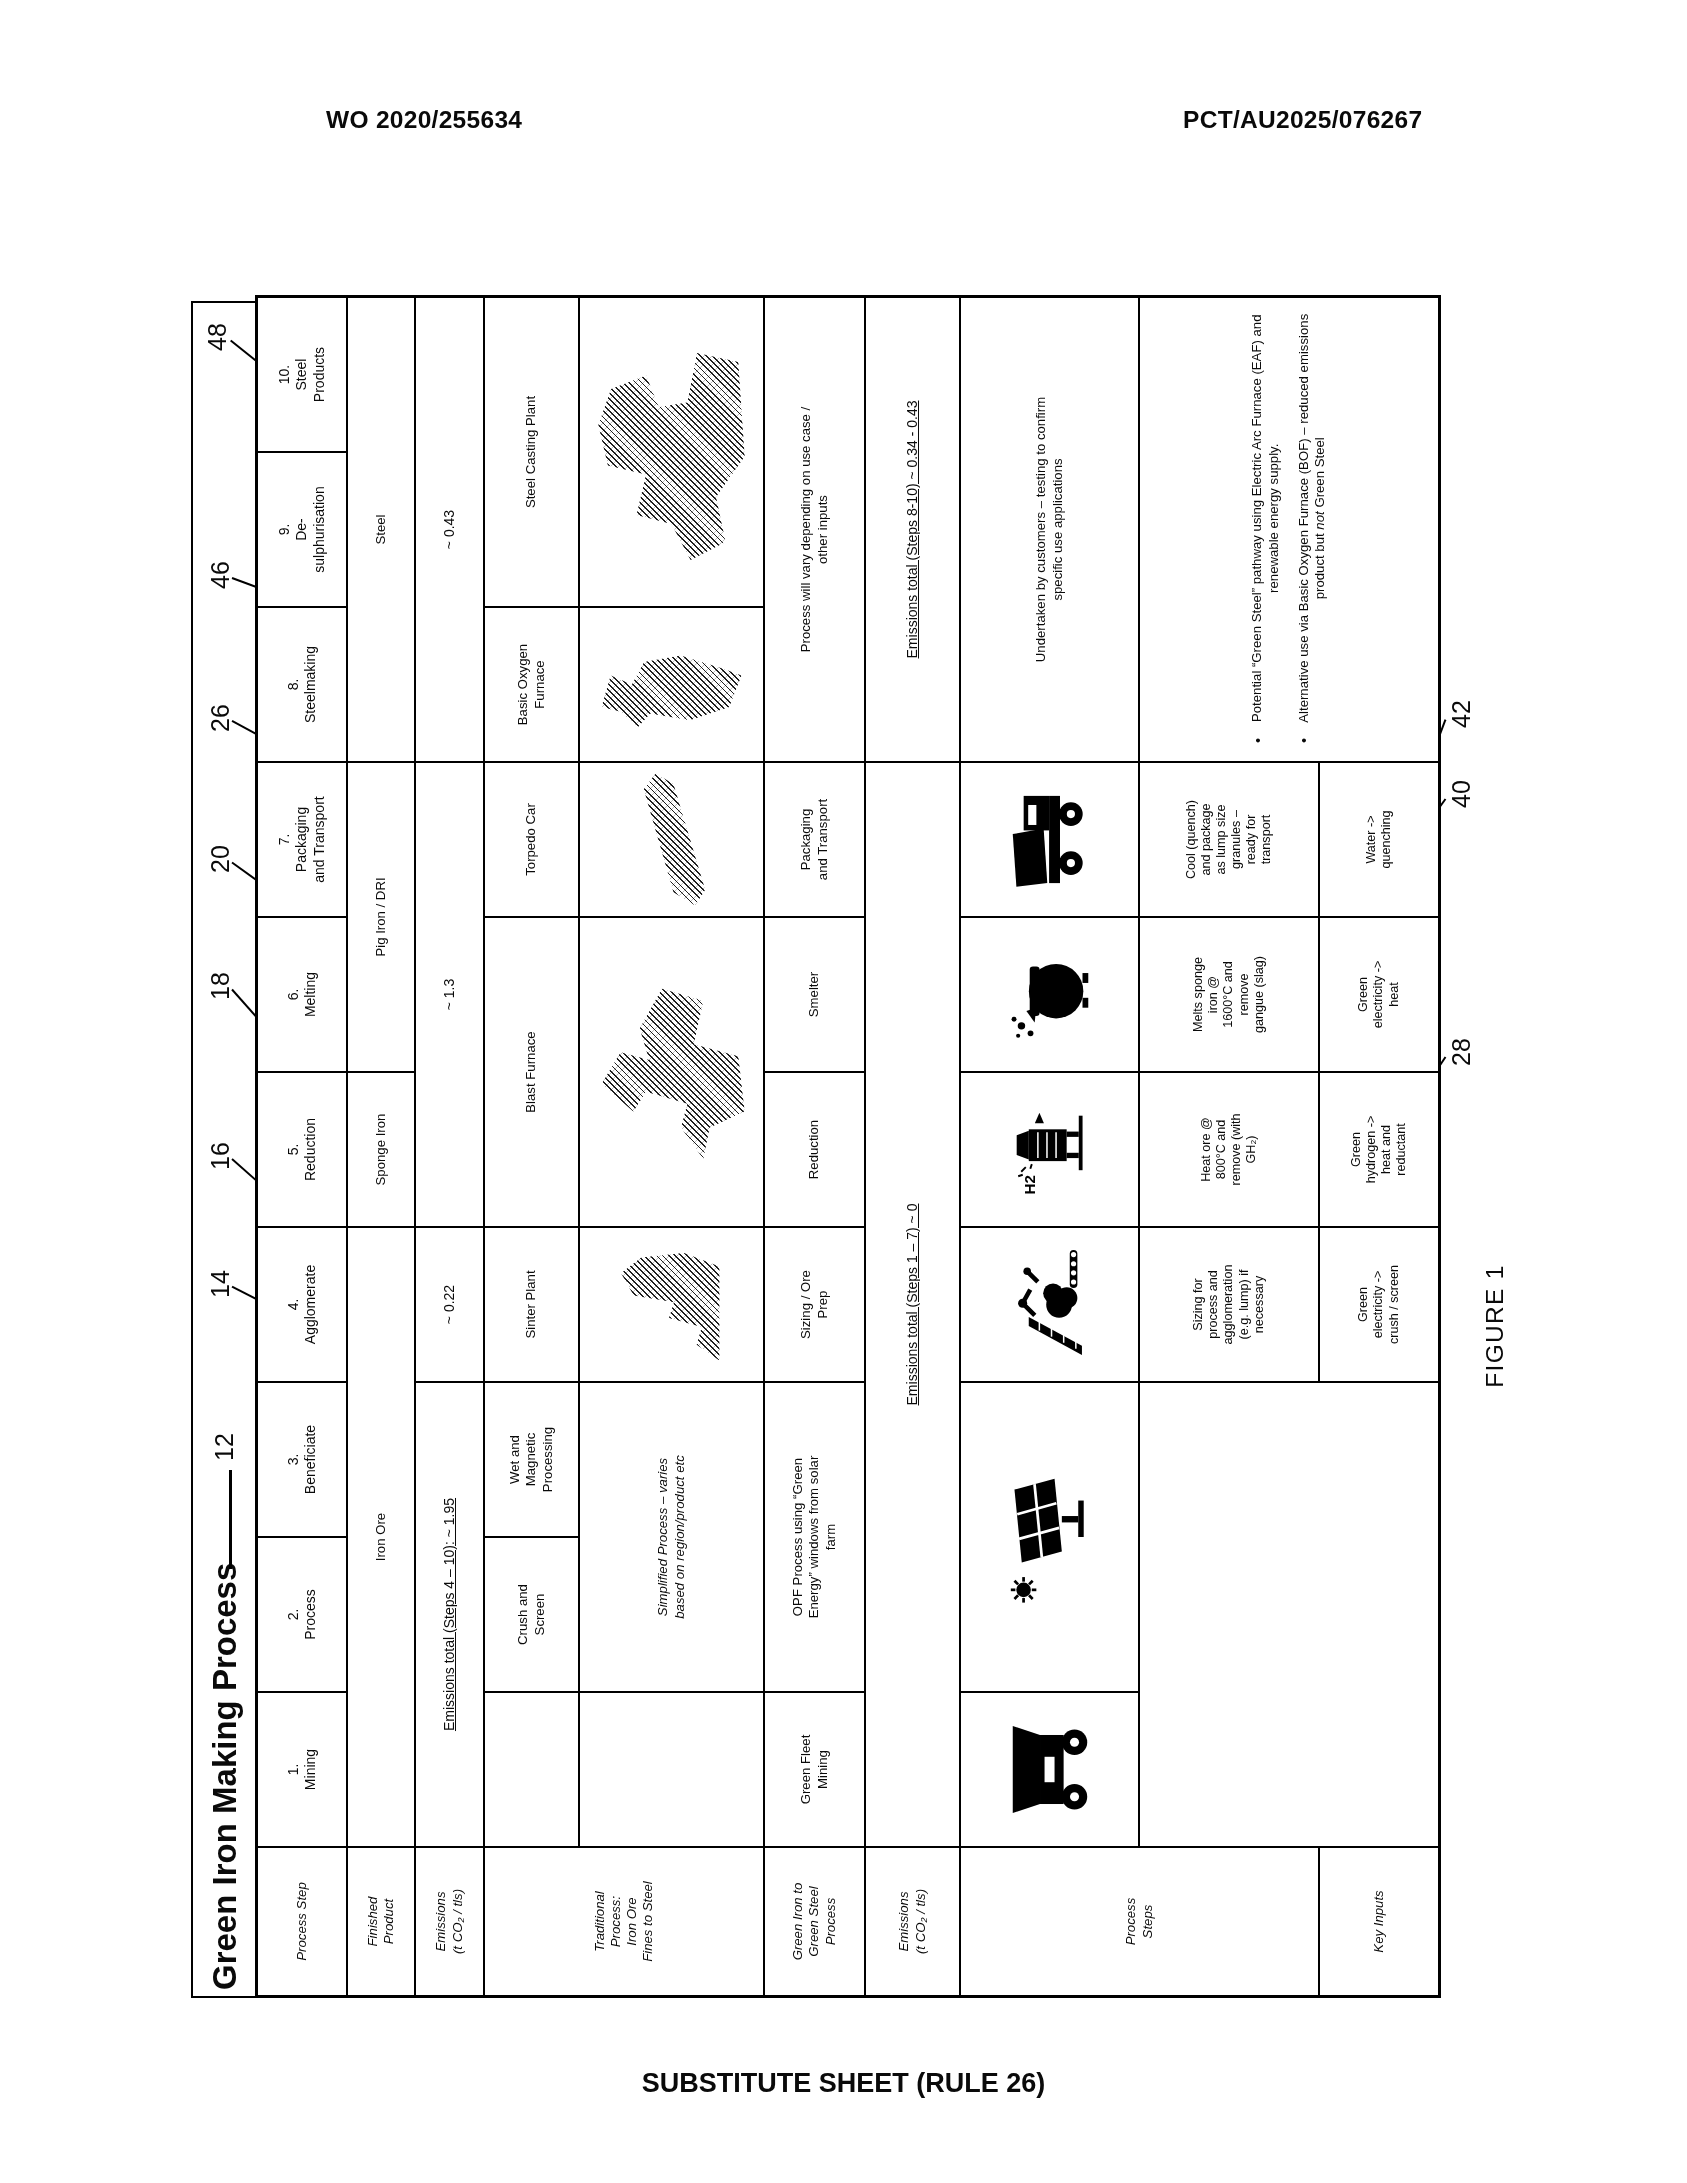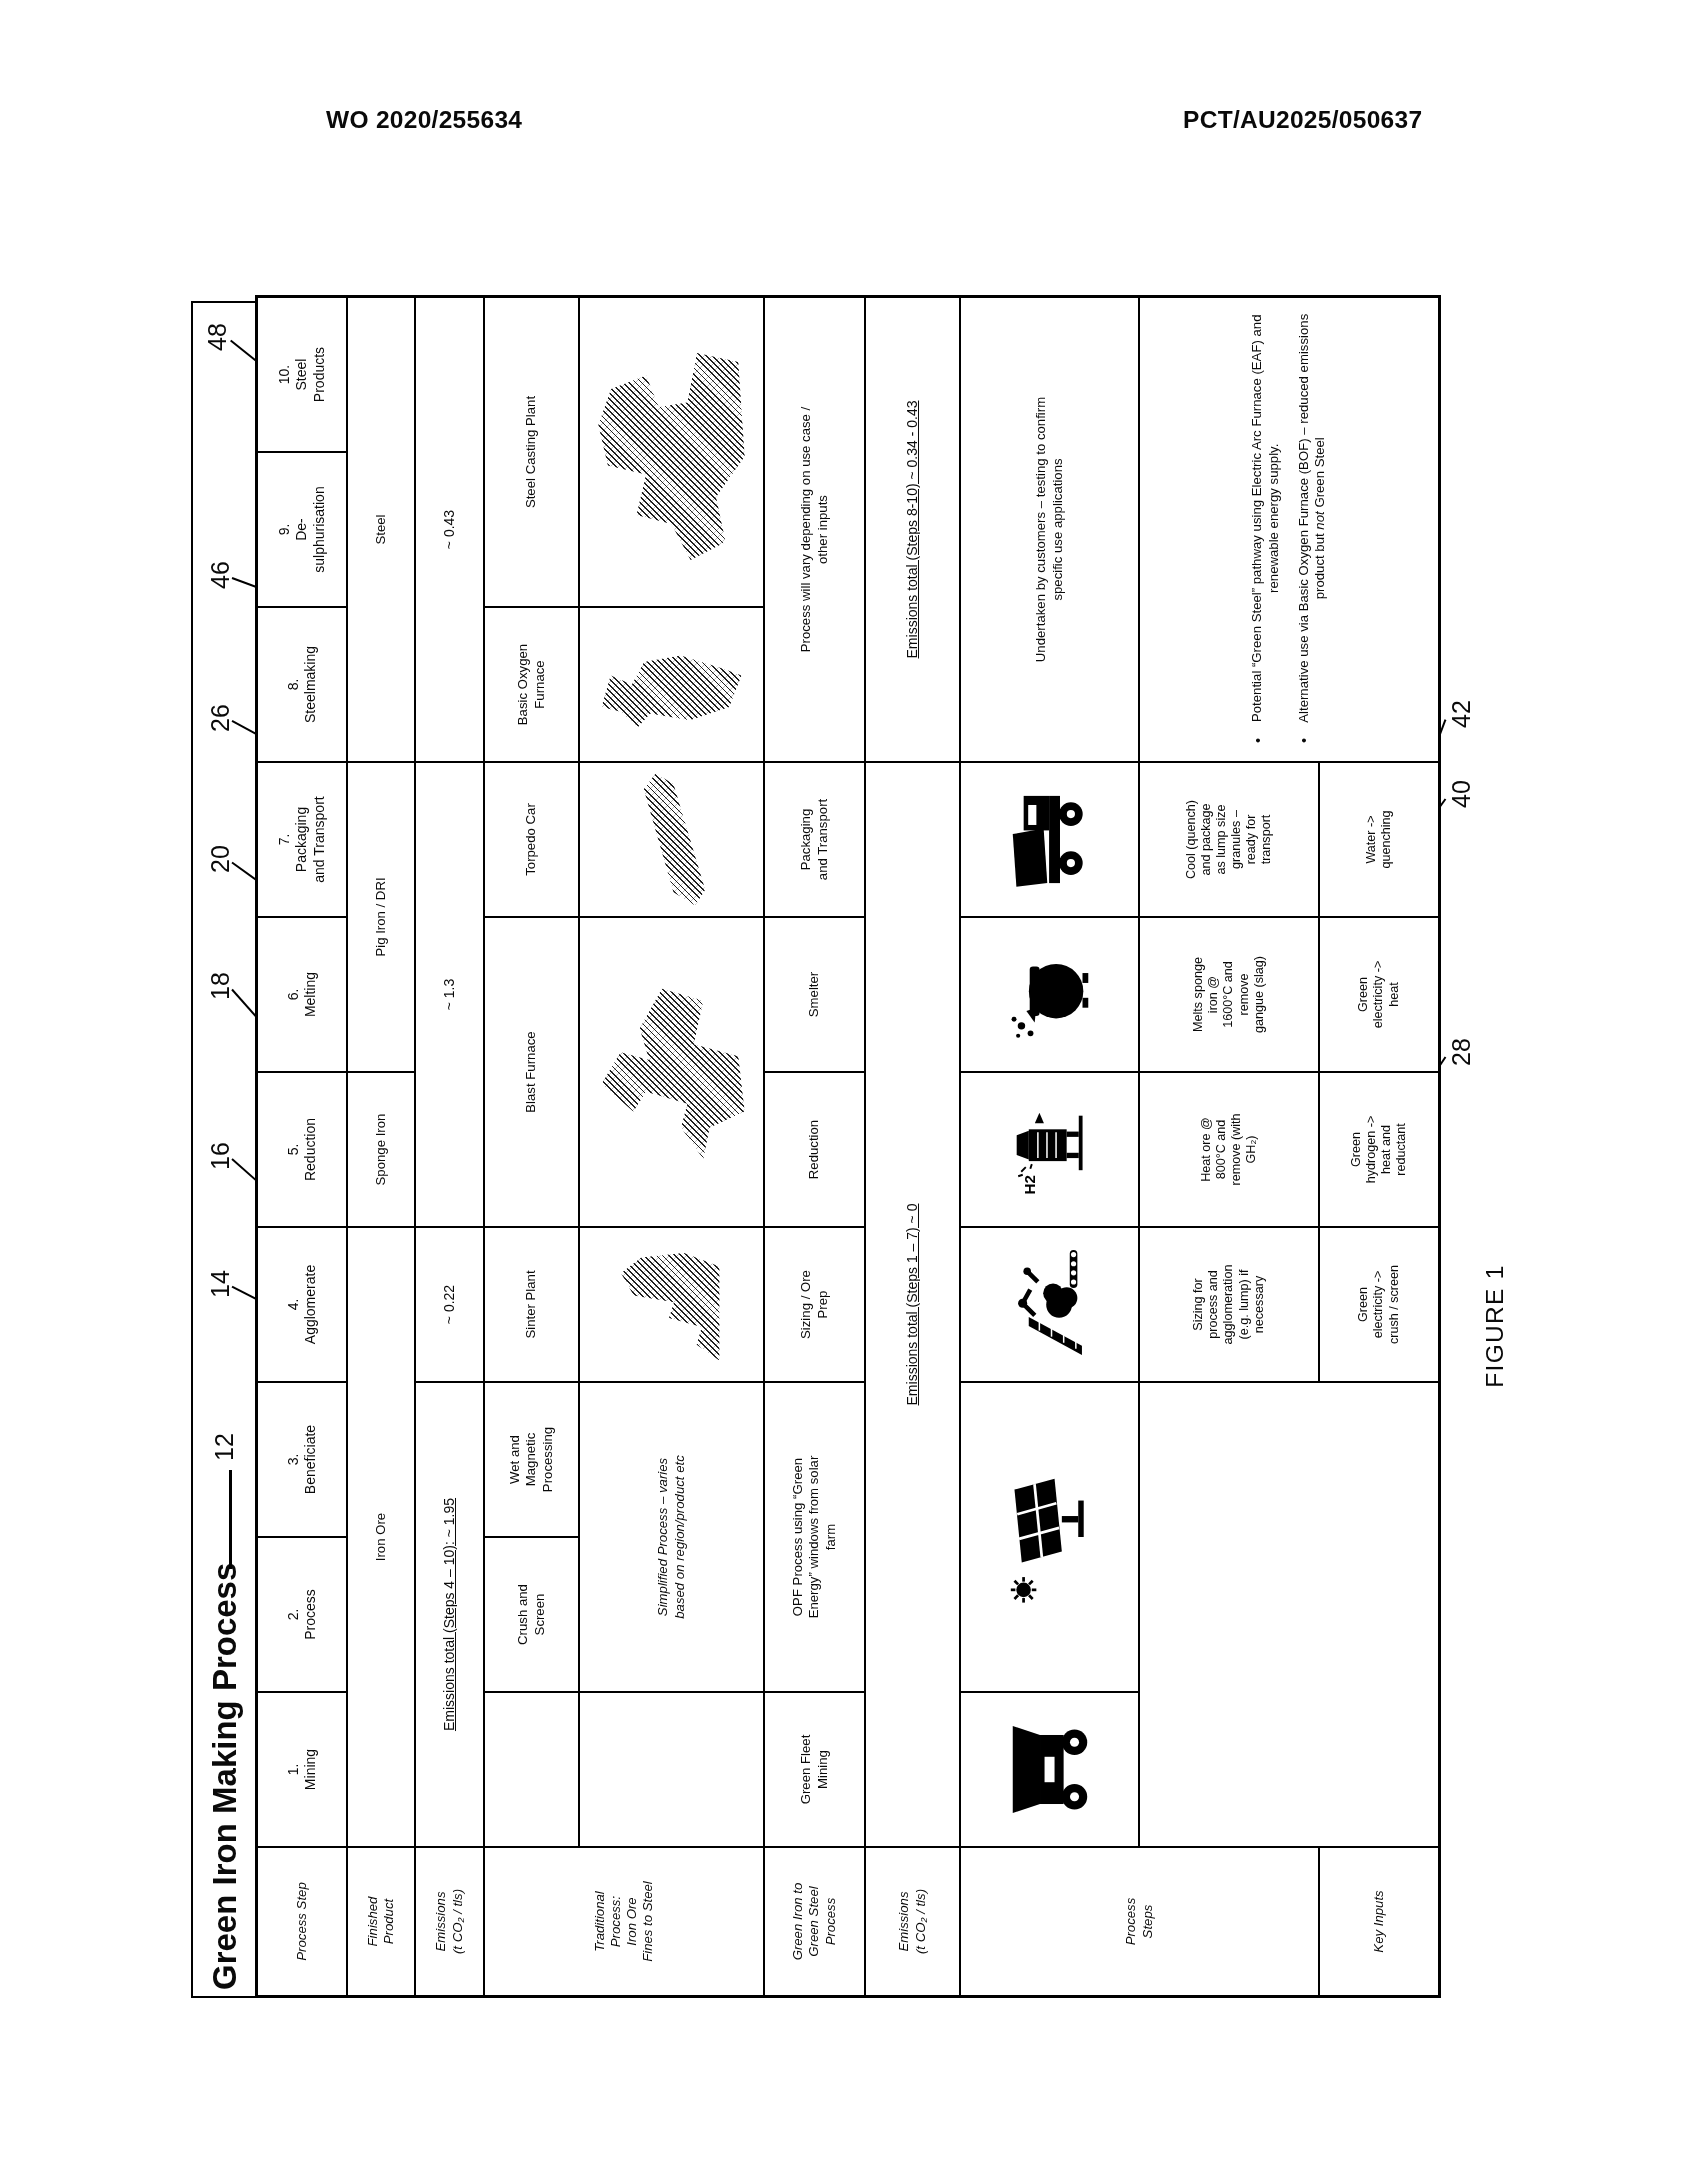--- a/index.html
+++ b/index.html
@@ -47,21 +47,21 @@
   .img-bof{width:112px;height:152px;clip-path:polygon(30% 4%,58% 10%,50% 24%,70% 32%,76% 56%,64% 84%,58% 96%,30% 88%,18% 62%,24% 36%,12% 28%,26% 16%);}
   .img-cast{width:225px;height:159px;clip-path:polygon(2% 62%,18% 50%,22% 28%,40% 34%,44% 10%,62% 4%,78% 12%,84% 34%,70% 42%,72% 60%,94% 66%,90% 92%,48% 96%,30% 78%,10% 84%);}
   .icon{display:block;}
 </style>
 </head>
 <body>
 
 <div id="page">
 
   <div class="hdr" style="left:326px;top:106px">WO 2020/255634</div>
-  <div class="hdr" style="left:1183px;top:106px">PCT/AU2025/050637</div>
+  <div class="hdr" style="left:1183px;top:106px">PCT/AU2025/076267</div>
 
   <div id="fig">
     <div id="figbox"></div>
     <div id="figtitle">Green Iron Making Process</div>
     <div class="t-rule"></div>
 
     <div class="refnum" style="left:537px;top:18.5px">12</div>
     <div class="refnum" style="left:700px;top:14.6px">14</div>
     <div class="refnum" style="left:828px;top:14.6px">16</div>
     <div class="refnum" style="left:998px;top:14.6px">18</div>
@@ -339,14 +339,15 @@
 electricity -&gt;
 heat</div>
       <div class="cell sm" style="grid-column:8;grid-row:10">Water -&gt;
 quenching</div>
 
     </div>
 
     <div id="figcap">FIGURE 1</div>
   </div>
 
+  <div class="footer" style="top:2068px">SUBSTITUTE SHEET (RULE 26)</div>
 </div>
 
 
 </body></html>

